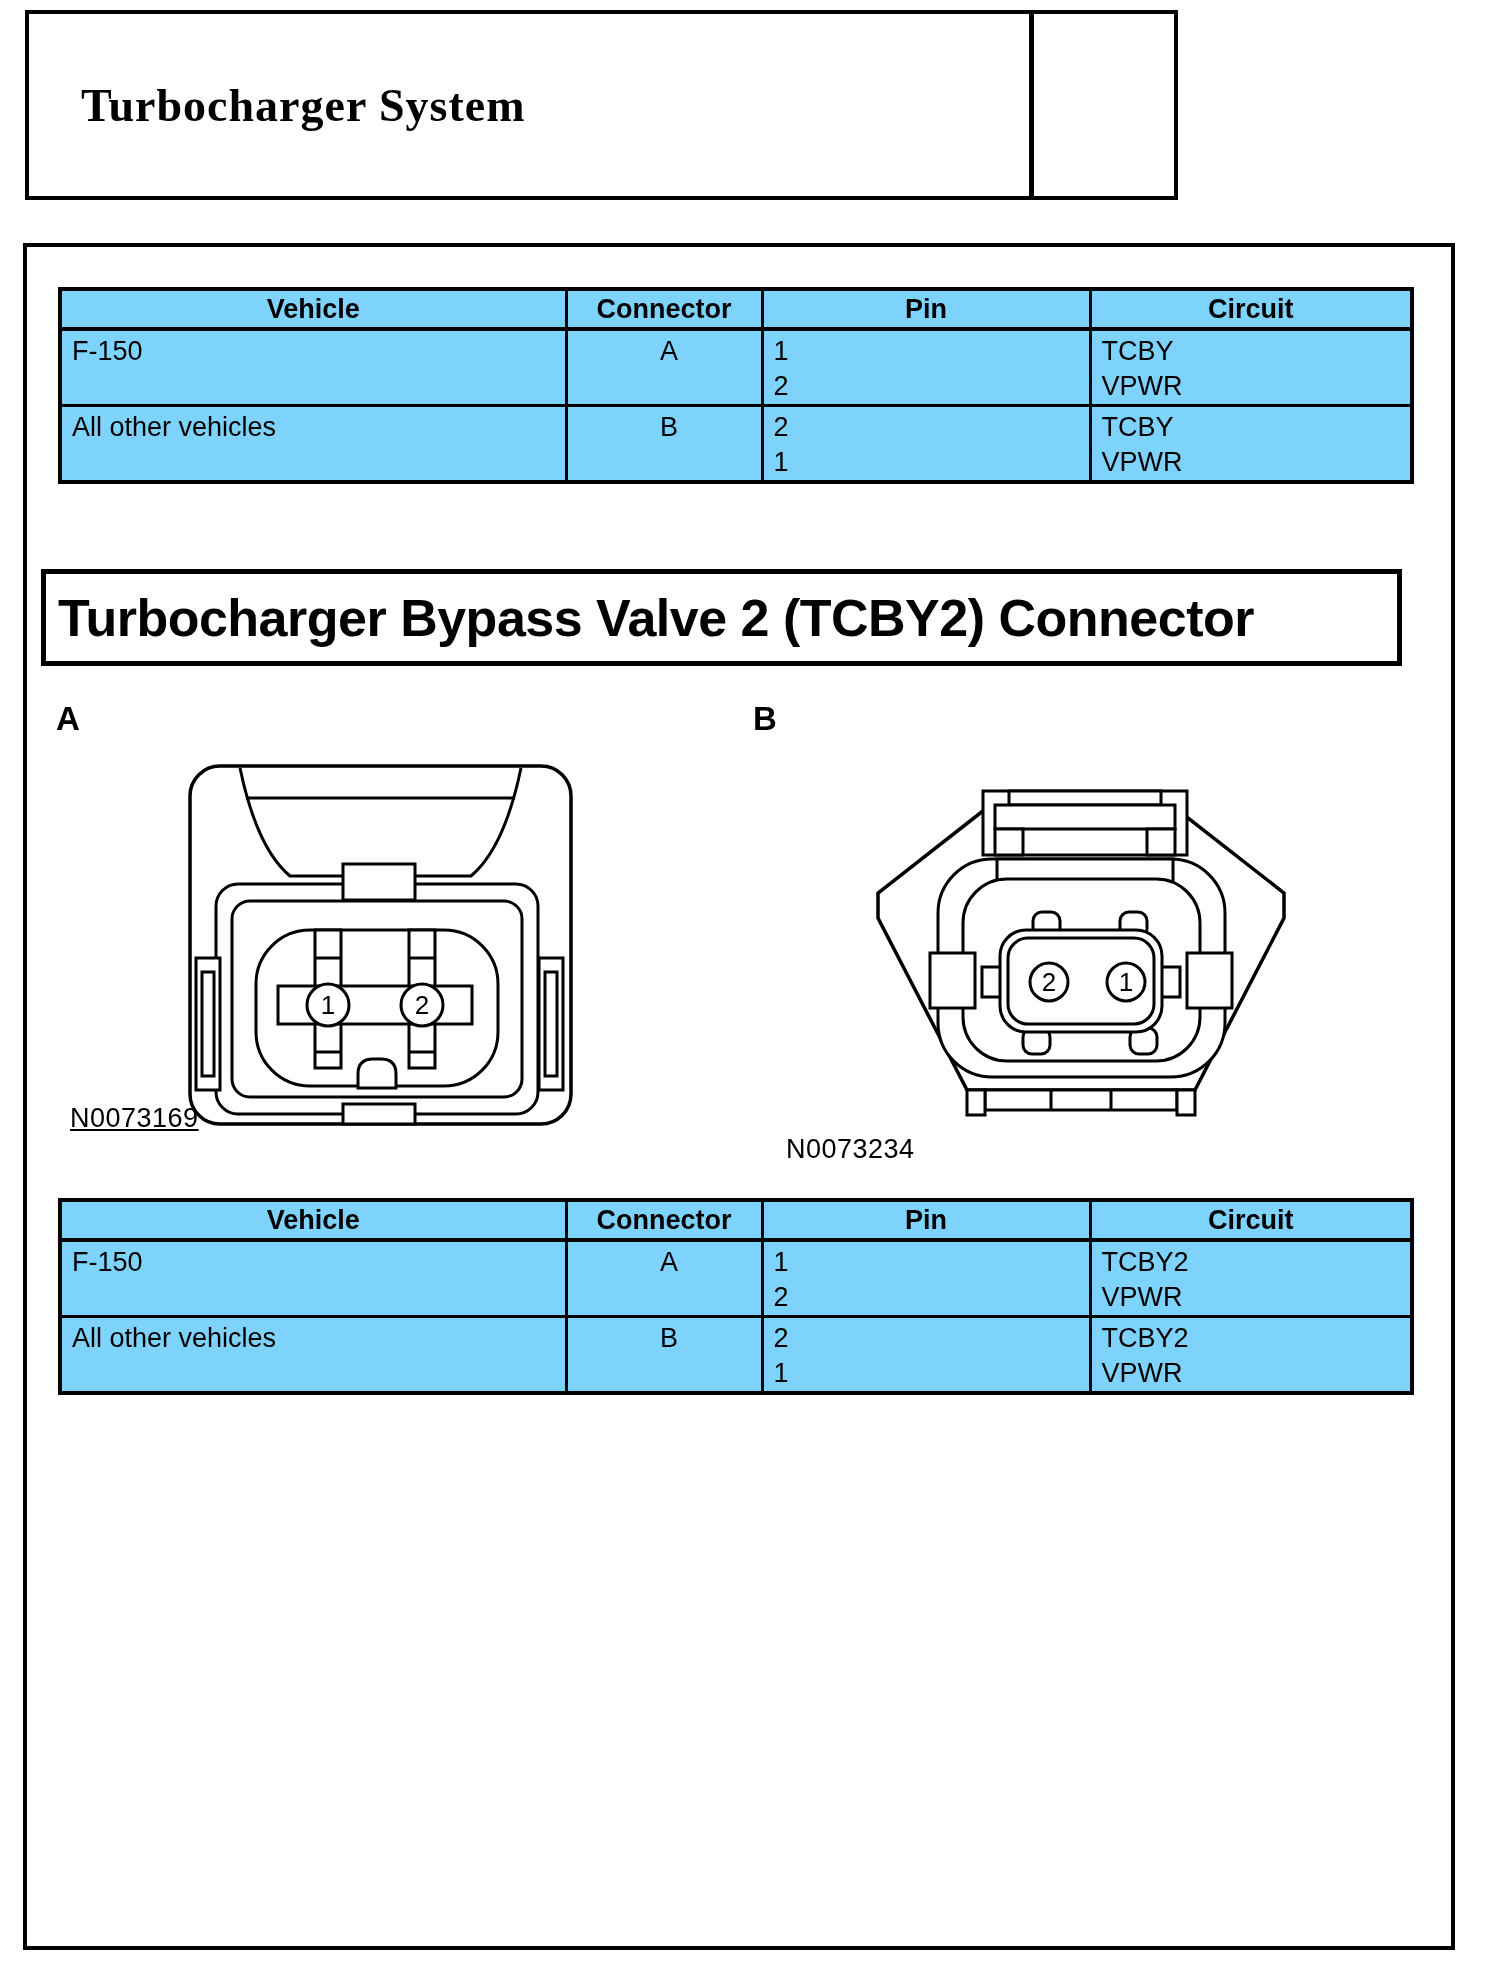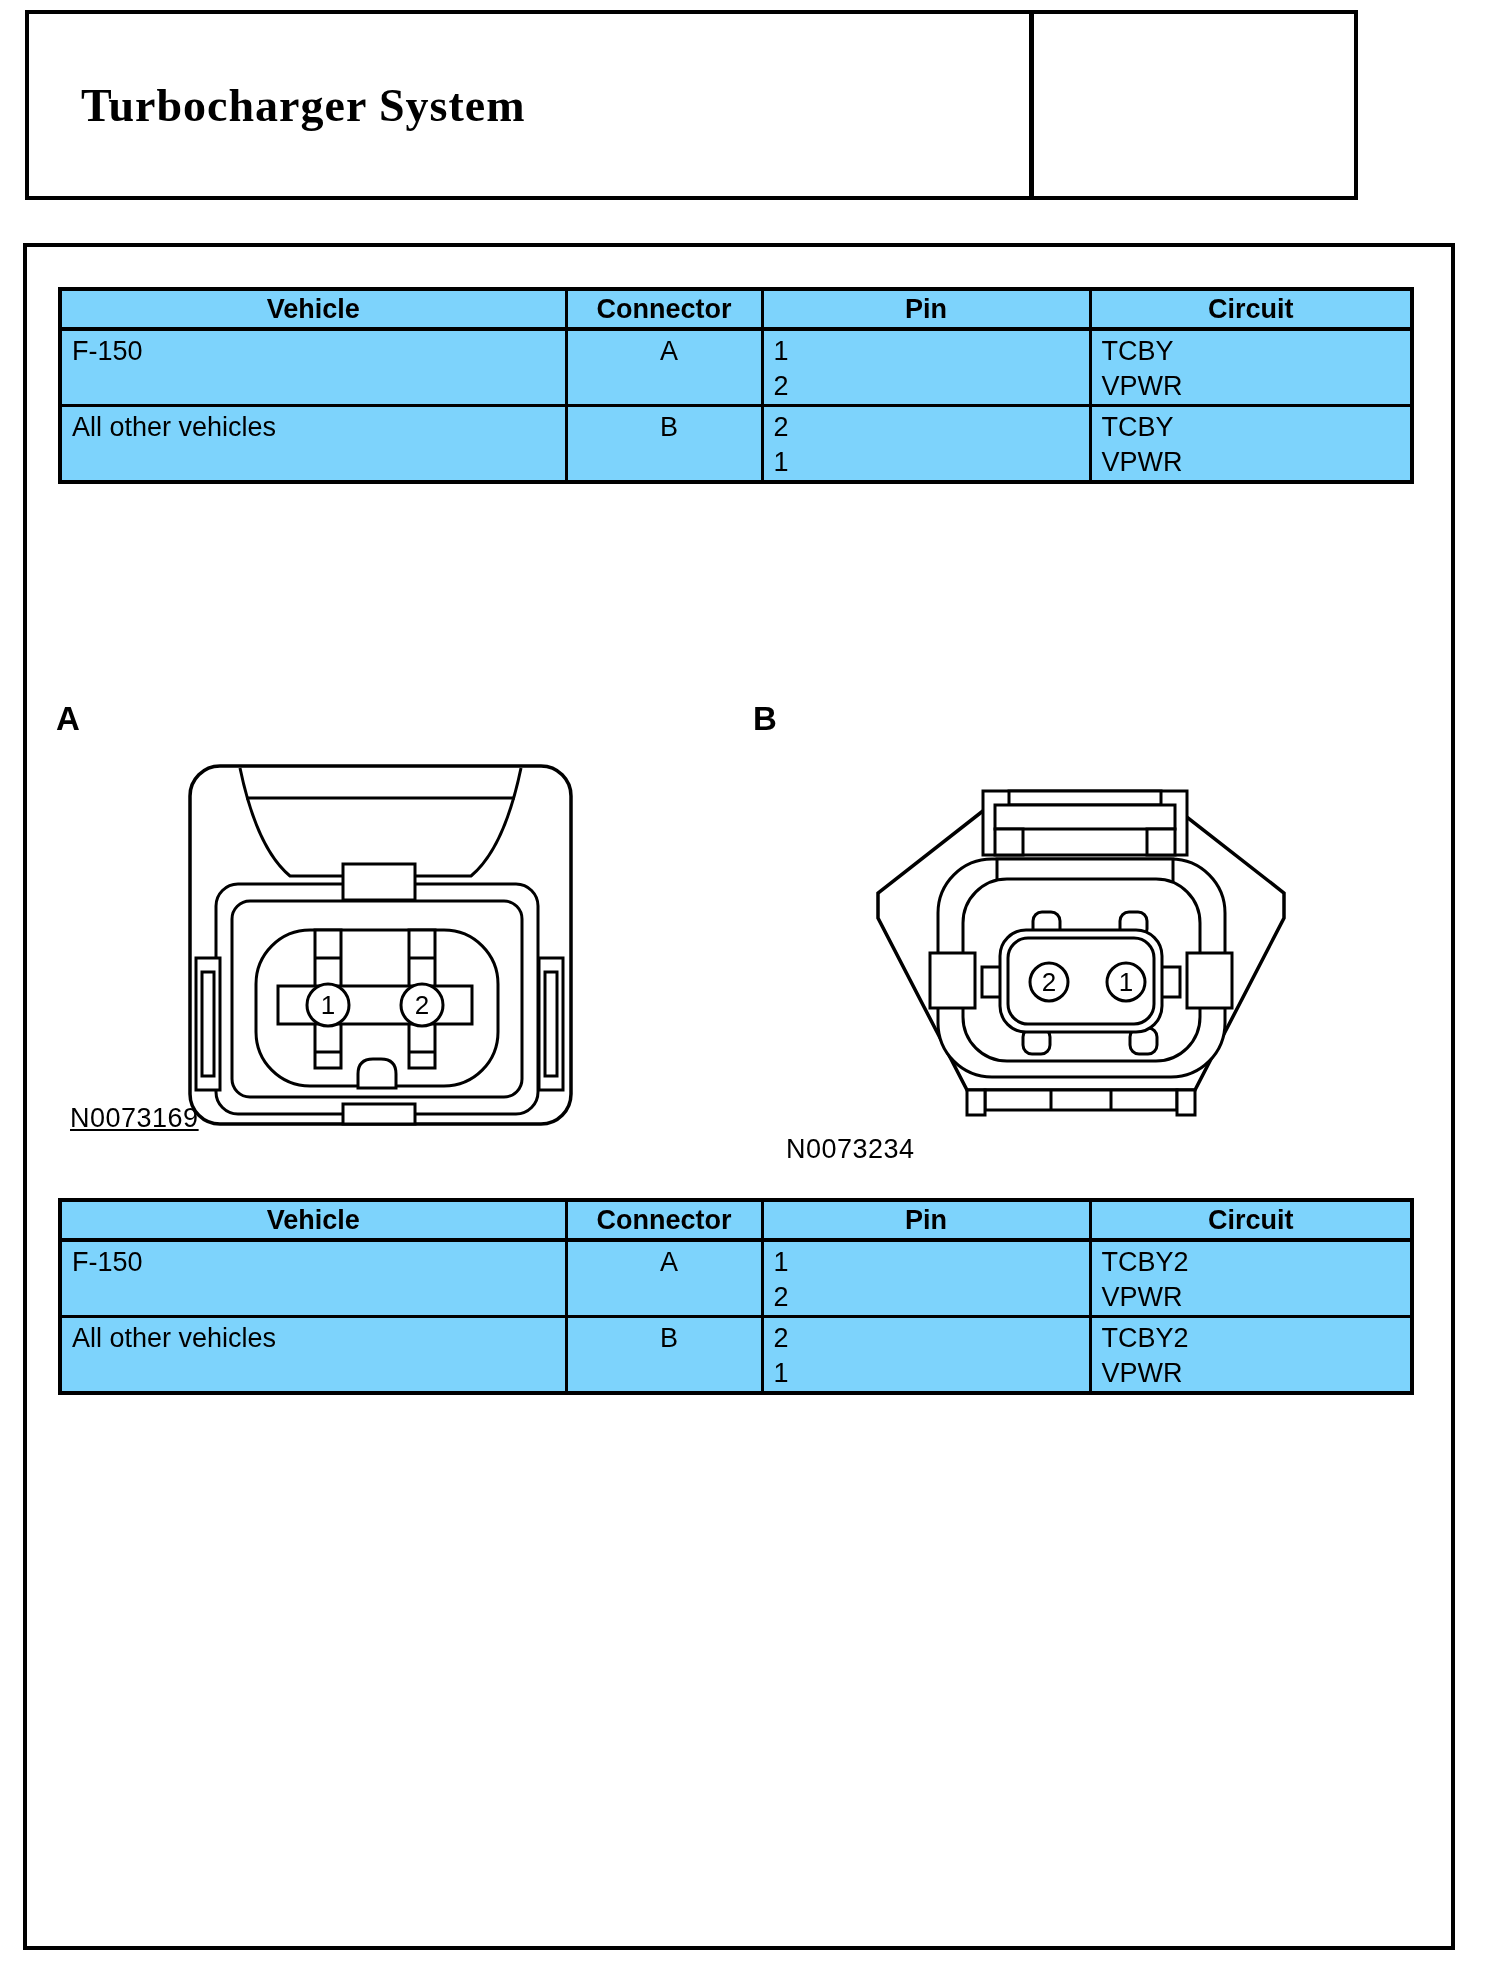--- a/index.html
+++ b/index.html
@@ -6,21 +6,21 @@
   html,body { background:#e8e8e8; }
   .page {
     position:relative; width:1504px; height:1964px;
     background:#ffffff; color:#000;
     font-family:"Liberation Sans", sans-serif;
     overflow:hidden;
   }
   .abs { position:absolute; }
 
   
-  .header-box { left:25px; top:10px; width:1333px; height:190px; border:4px solid #000; display:flex; }
+  .header-box { left:25px; top:10px; width:1153px; height:190px; border:4px solid #000; display:flex; }
   .header-left { width:1005px; border-right:5px solid #000; display:flex; align-items:center; padding-left:52px; }
   .header-title { font-family:"Liberation Serif", serif; font-weight:bold; font-size:46px; letter-spacing:1px; }
   .header-right { flex:1; display:flex; align-items:center; justify-content:center; }
   .header-code { font-family:"Liberation Serif", serif; font-weight:bold; font-size:48px; letter-spacing:1px; }
 
   
   .main-box { left:23px; top:243px; width:1432px; height:1707px; border:4px solid #000; }
 
   
   table.data-table { border-collapse:collapse; table-layout:fixed; width:1352px; border:4px solid #000; background:#7dd3fc; }
@@ -98,20 +98,23 @@
           <div>1</div>
         </td>
         <td class="cell-circuit">
           <div>TCBY</div>
           <div>VPWR</div>
         </td>
       </tr>
     </tbody>
   </table>
 
+  <div class="abs section-box">
+    <span class="section-title">Turbocharger Bypass Valve 2 (TCBY2) Connector</span>
+  </div>
 
   <div class="abs conn-label" style="left:56px; top:700px;">A</div>
   <div class="abs conn-label" style="left:753px; top:700px;">B</div>
 
   <svg class="abs" style="left:188px; top:758px;" width="385" height="368" viewBox="0 0 385 368">
     <rect class="shp-thick" x="2" y="8" width="381" height="358" rx="30"></rect>
     <path class="ln" d="M 52,10 C 62,58 78,98 102,118 L 283,118 C 307,98 323,58 333,10"></path>
     <line class="ln" x1="58" y1="40" x2="327" y2="40"></line>
     <rect class="shp" x="28" y="126" width="322" height="230" rx="22"></rect>
     <rect class="shp" x="44" y="143" width="290" height="196" rx="18"></rect>

